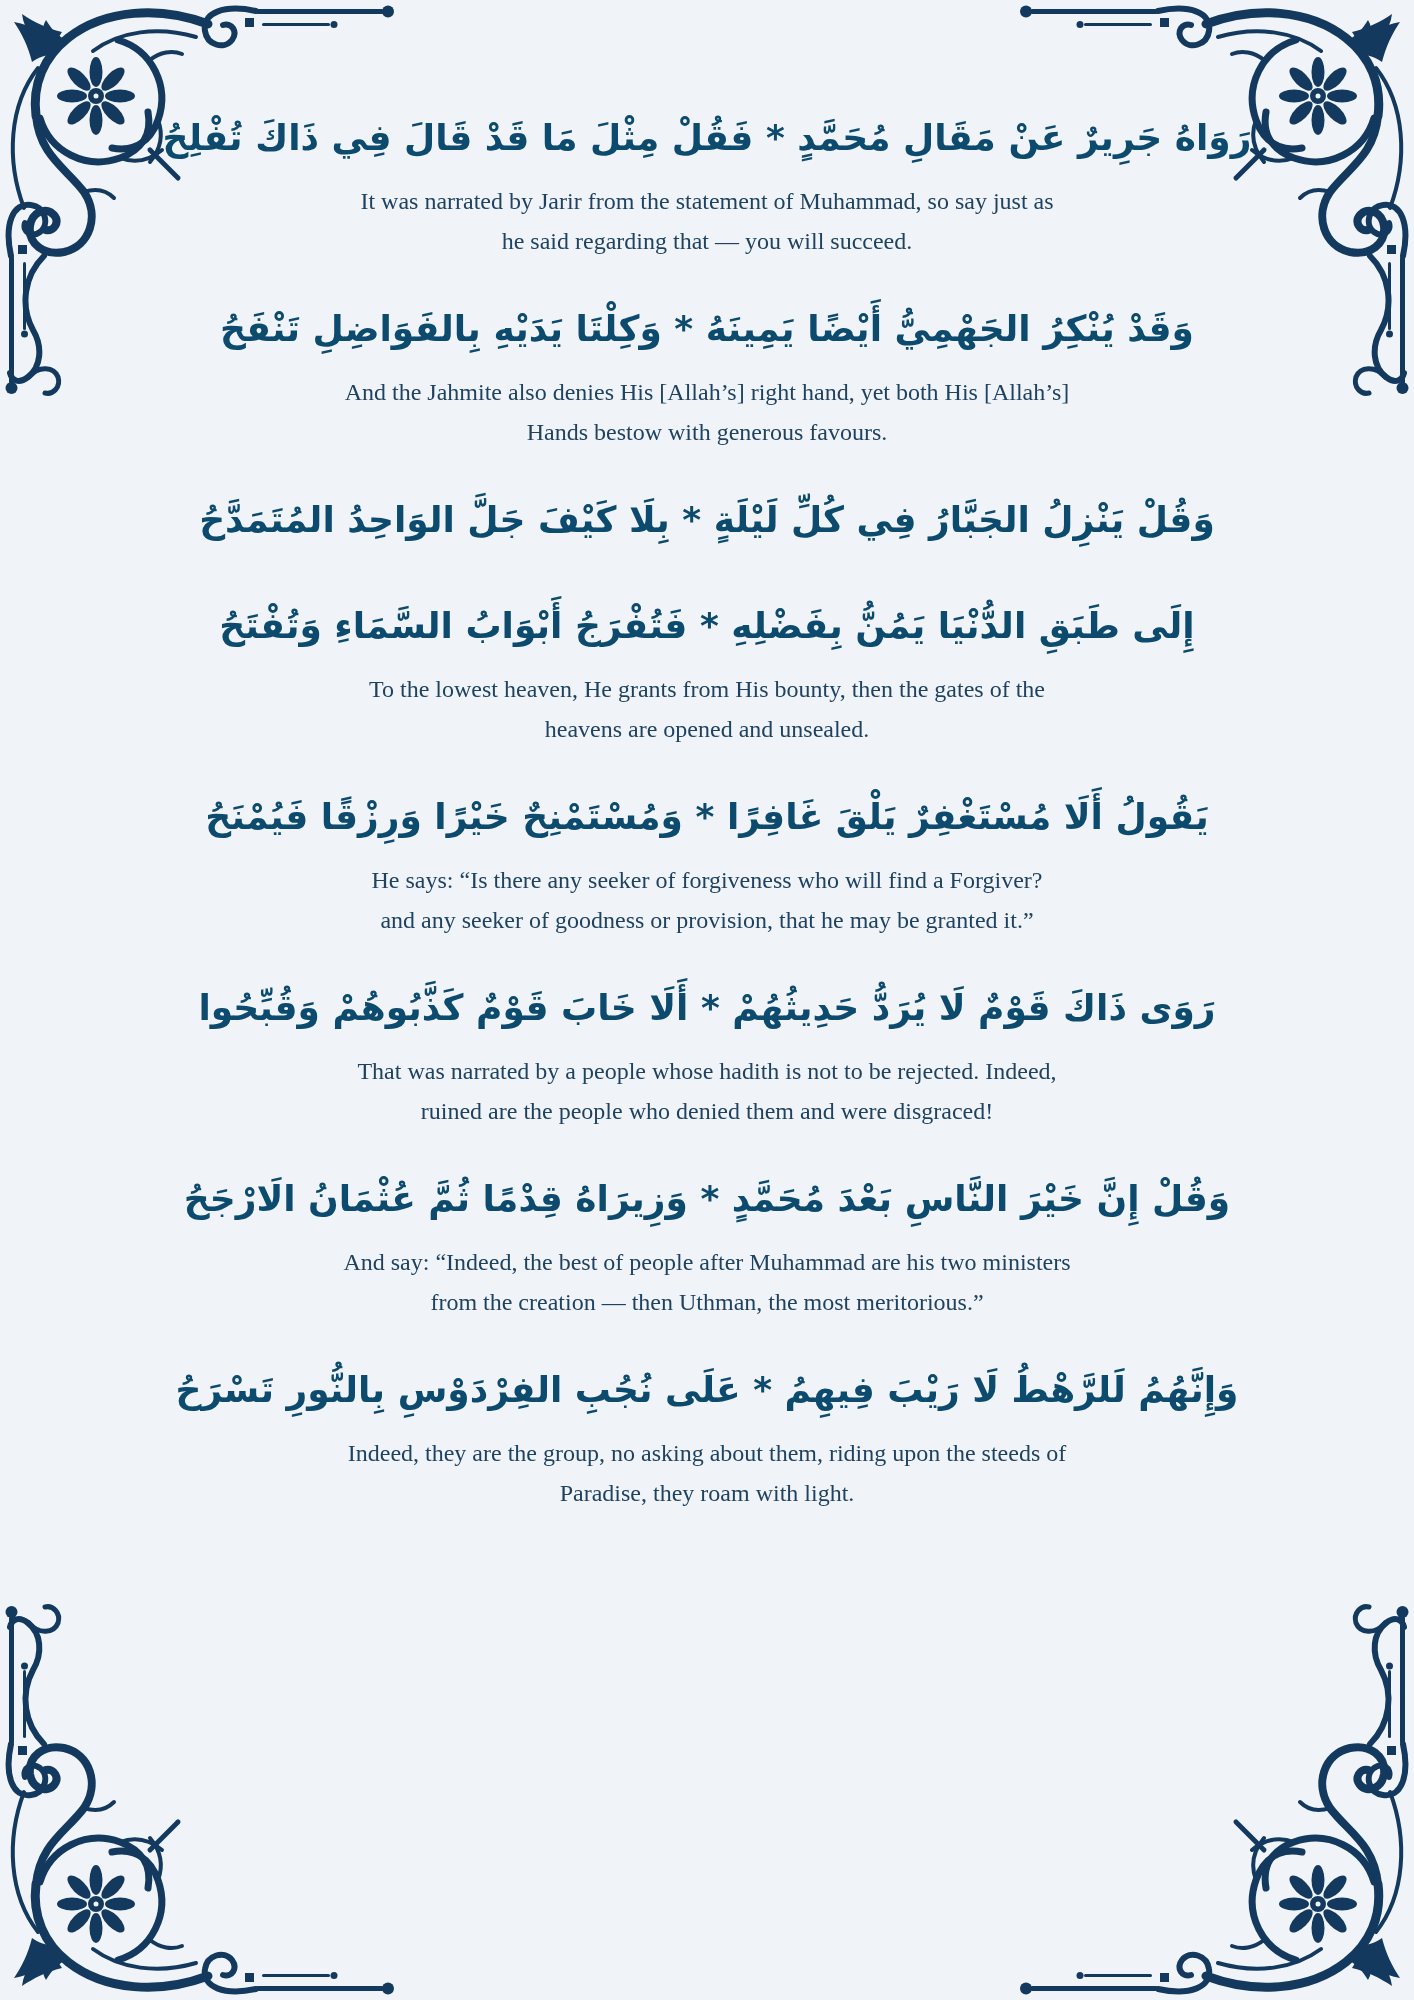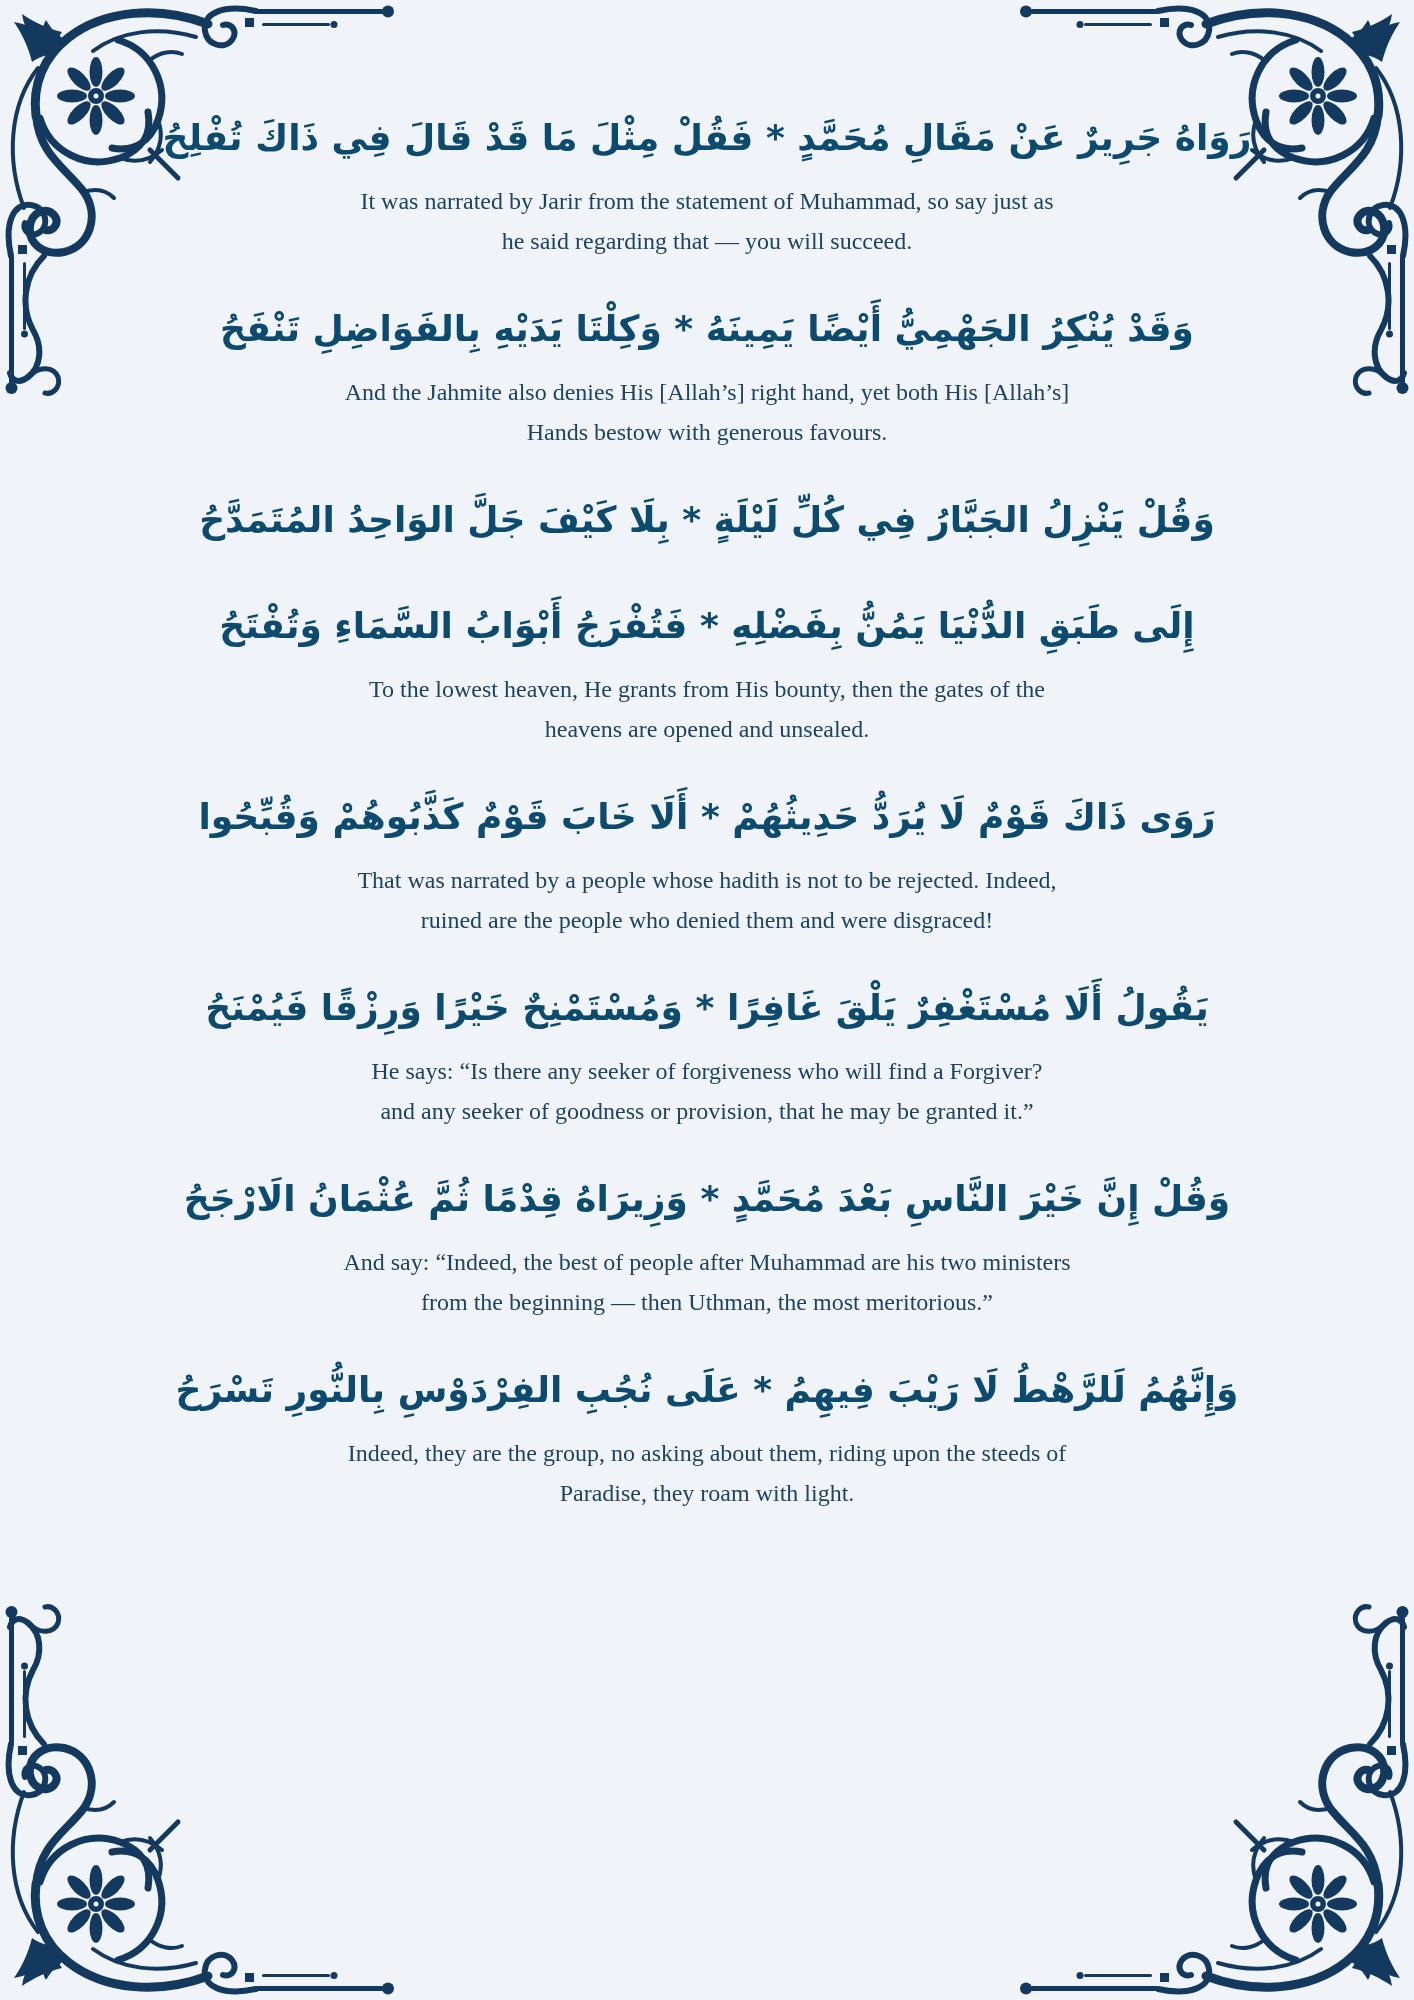--- a/index.html
+++ b/index.html
@@ -137,35 +137,35 @@
     <div class="arabic" dir="rtl">وَقُلْ يَنْزِلُ الجَبَّارُ فِي كُلِّ لَيْلَةٍ * بِلَا كَيْفَ جَلَّ الوَاحِدُ المُتَمَدَّحُ</div>
   </section>
 
   <section class="couplet">
     <div class="arabic" dir="rtl">إِلَى طَبَقِ الدُّنْيَا يَمُنُّ بِفَضْلِهِ * فَتُفْرَجُ أَبْوَابُ السَّمَاءِ وَتُفْتَحُ</div>
     <p class="english">To the lowest heaven, He grants from His bounty, then the gates of the
 heavens are opened and unsealed.</p>
   </section>
 
   <section class="couplet">
+    <div class="arabic" dir="rtl">يَقُولُ أَلَا مُسْتَغْفِرٌ يَلْقَ غَافِرًا * وَمُسْتَمْنِحٌ خَيْرًا وَرِزْقًا فَيُمْنَحُ</div>
+    <p class="english">He says: “Is there any seeker of forgiveness who will find a Forgiver?
+and any seeker of goodness or provision, that he may be granted it.”</p>
+  </section>
+
+  <section class="couplet">
     <div class="arabic" dir="rtl">رَوَى ذَاكَ قَوْمٌ لَا يُرَدُّ حَدِيثُهُمْ * أَلَا خَابَ قَوْمٌ كَذَّبُوهُمْ وَقُبِّحُوا</div>
     <p class="english">That was narrated by a people whose hadith is not to be rejected. Indeed,
 ruined are the people who denied them and were disgraced!</p>
   </section>
 
   <section class="couplet">
-    <div class="arabic" dir="rtl">يَقُولُ أَلَا مُسْتَغْفِرٌ يَلْقَ غَافِرًا * وَمُسْتَمْنِحٌ خَيْرًا وَرِزْقًا فَيُمْنَحُ</div>
-    <p class="english">He says: “Is there any seeker of forgiveness who will find a Forgiver?
-and any seeker of goodness or provision, that he may be granted it.”</p>
-  </section>
-
-  <section class="couplet">
     <div class="arabic" dir="rtl">وَقُلْ إِنَّ خَيْرَ النَّاسِ بَعْدَ مُحَمَّدٍ * وَزِيرَاهُ قِدْمًا ثُمَّ عُثْمَانُ الَارْجَحُ</div>
     <p class="english">And say: “Indeed, the best of people after Muhammad are his two ministers
-from the beginning — then Uthman, the most meritorious.”</p>
+from the creation — then Uthman, the most meritorious.”</p>
   </section>
 
 
   <section class="couplet">
     <div class="arabic" dir="rtl">وَإِنَّهُمُ لَلرَّهْطُ لَا رَيْبَ فِيهِمُ * عَلَى نُجُبِ الفِرْدَوْسِ بِالنُّورِ تَسْرَحُ</div>
     <p class="english">Indeed, they are the group, no asking about them, riding upon the steeds of
 Paradise, they roam with light.</p>
   </section>
 
 </main>

